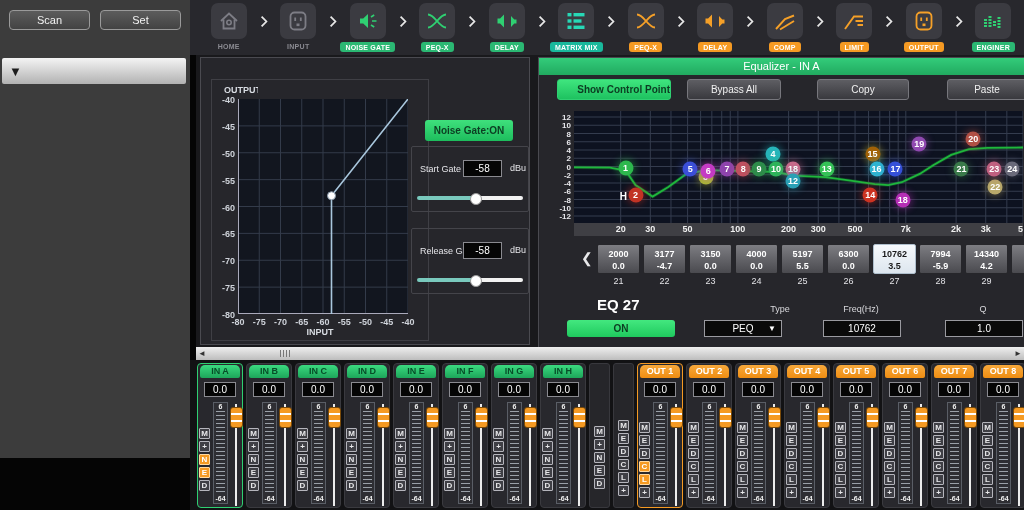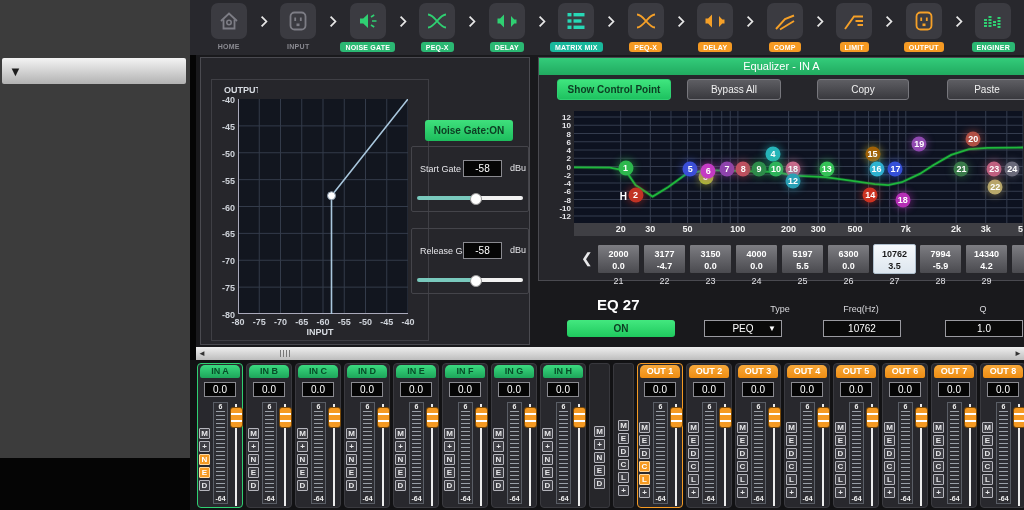--- a/index.html
+++ b/index.html
@@ -51,23 +51,23 @@
   .ng-group{position:absolute;left:210px;width:116px;height:64px;border:1px solid #44444a;border-radius:2px;}
   .ng-group-label{position:absolute;left:8px;top:17px;font-size:9px;color:#e4e4e8;}
   .ng-val{position:absolute;right:26px;top:13px;width:37px;height:15px;background:#050505;border:1px solid #8a8a90;
           color:#fff;font-size:10px;line-height:15px;text-align:center;}
   .ng-unit{position:absolute;right:2px;top:16px;font-size:9px;color:#e4e4e8;}
   .ng-slider{position:absolute;left:5px;right:5px;top:46px;height:10px;}
   .ng-track-l{position:absolute;left:0;top:3px;height:4px;background:#79c9bd;border-radius:2px 0 0 2px;}
   .ng-track-r{position:absolute;right:0;top:3px;height:4px;background:#f2f2f2;border-radius:0 2px 2px 0;}
   .ng-thumb{position:absolute;top:0;width:10px;height:10px;border-radius:50%;background:#fff;border:1px solid #999;margin-left:-5px;}
   
-  .eq-window{left:538px;top:57px;width:486px;height:224px;border-right:none;}
+  .eq-window{left:538px;top:57px;width:486px;height:308px;border-right:none;}
   .eq-toolbar-btn{position:absolute;height:19px;border-radius:3px;font-size:10px;text-align:center;cursor:default;}
-  .tb-green{background:linear-gradient(#3fe57e,#1ec260);color:#0c3d22;font-weight:bold;border:1px solid #2fd072;}
+  .tb-green{background:linear-gradient(#3fe57e,#1ec260);color:#0c3d22;font-weight:bold;border:1px solid #2fd072;text-align:right;}
   .tb-dark{background:linear-gradient(#5e5e63,#39393e);color:#f0f0f0;border:1px solid #77777d;}
   .eq-plot{position:absolute;left:35px;top:53px;width:449px;height:112px;background:#0d1220;overflow:visible;}
   .eq-ytick{position:absolute;width:30px;text-align:right;font-size:8px;font-weight:bold;color:#e8e8ec;left:2px;}
   .eq-xstrip{position:absolute;left:35px;top:165px;width:449px;height:13px;background:#3f3f44;overflow:hidden;}
   .eq-xtick{position:absolute;top:1px;transform:translateX(-50%);font-size:9px;font-weight:bold;color:#f0f0f0;}
   .eq-point{position:absolute;width:15px;height:15px;border-radius:50%;transform:translate(-50%,-50%);
             color:#fff;font-size:9px;font-weight:bold;text-align:center;line-height:15px;cursor:default;}
   .eq-point-prefix{position:absolute;right:16px;top:1px;font-size:10px;font-weight:bold;color:#fff;}
   .eq-bands{position:absolute;left:58px;top:186px;display:flex;gap:3px;}
   .band-col{width:43px;}
@@ -122,20 +122,24 @@
                 background:linear-gradient(to bottom,#f59a23 0 5px,#fff 5px 7px,#f59a23 7px 12px,#fff 12px 14px,#f59a23 14px 19px);}
   .master{position:relative;width:21px;height:145px;background:#26262a;border:1px solid #38383d;border-radius:3px;
           box-sizing:border-box;flex:0 0 auto;display:flex;flex-direction:column;align-items:center;gap:2px;}
 </style>
 </head>
 <body>
 
 <div id="app">
 
   <div class="sidebar">
+    <div class="dl-buttons">
+      <div class="dl-btn">Scan</div>
+      <div class="dl-btn">Set</div>
+    </div>
     <div class="dl-drop">
       <span class="dl-caret">▼</span>
     </div>
   </div>
   <div class="sidebar-bottom"></div>
   <div class="vdivider"></div>
 
   <div class="topnav">
       <div class="nav-item">
         <div class="nav-tile ic-plain">

